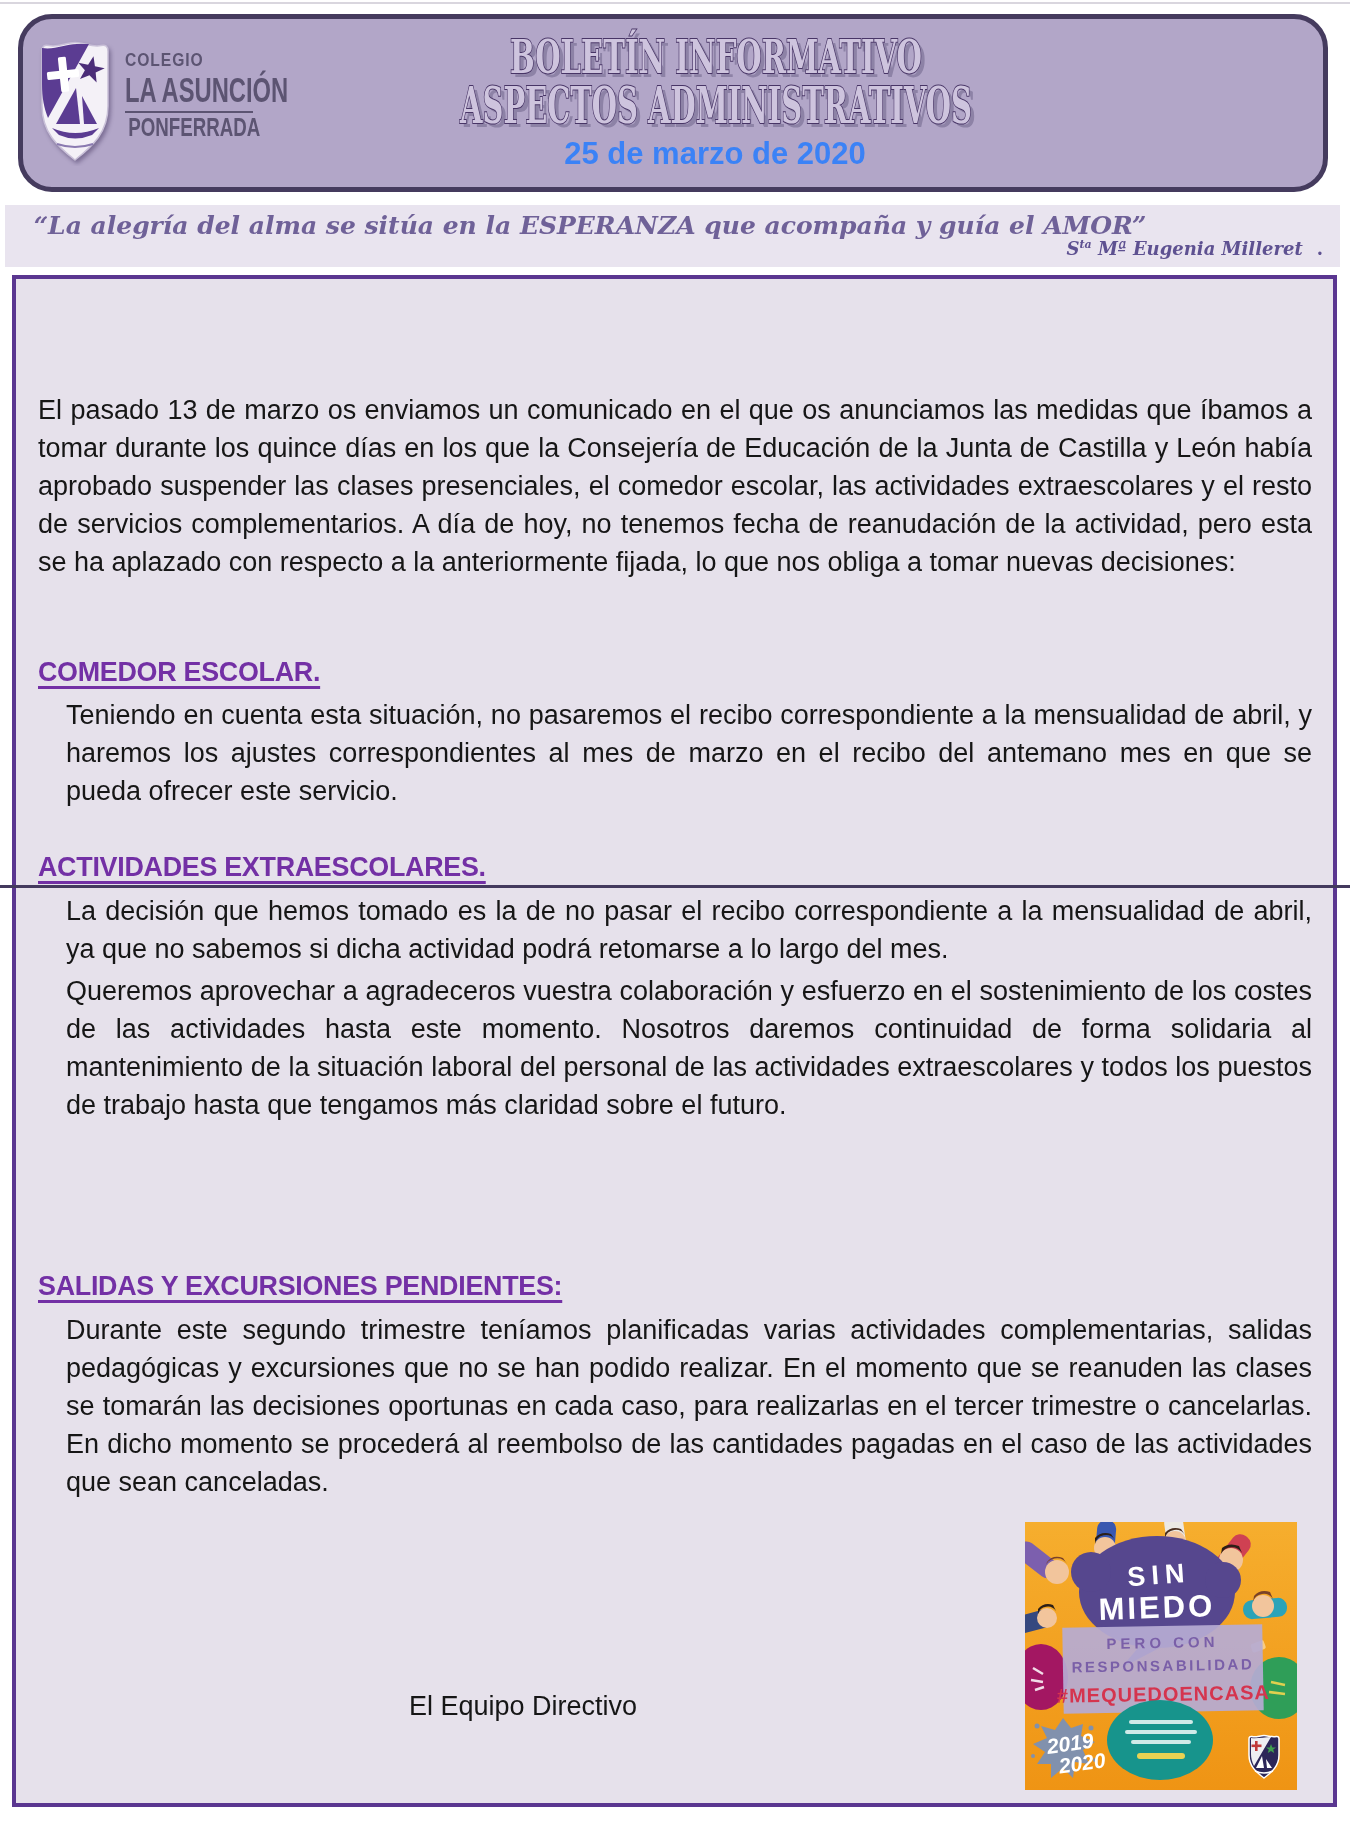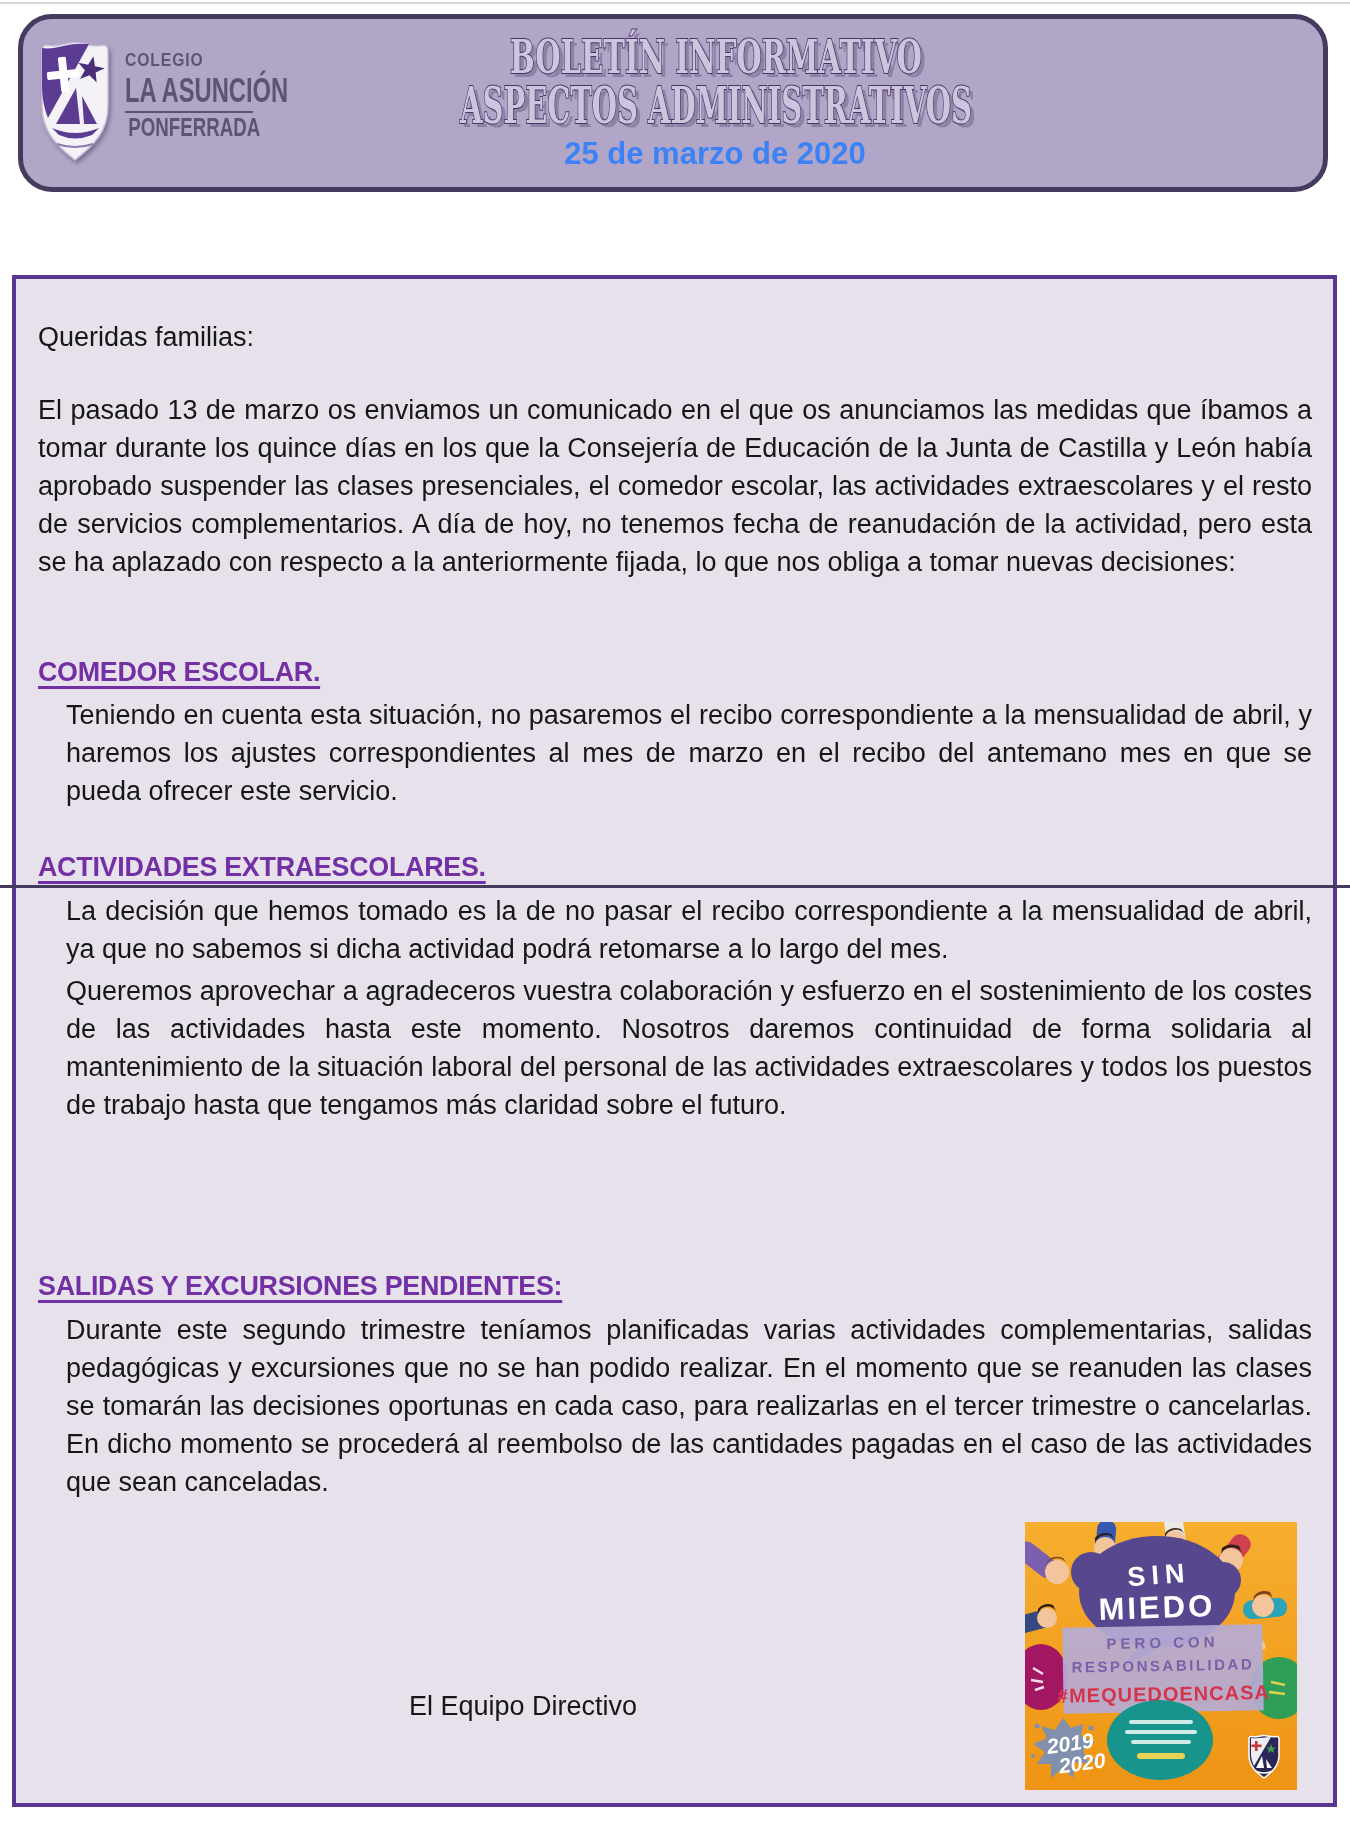--- a/index.html
+++ b/index.html
@@ -99,25 +99,28 @@
   </div>
 
   <svg class="abs title-svg" width="770" height="115" viewBox="0 0 770 115">
     <text class="title-line t-shadow" x="184" y="52" font-size="46" textLength="412" lengthAdjust="spacingAndGlyphs">BOLETÍN INFORMATIVO</text>
     <text class="title-line t-main" x="180" y="48" font-size="46" textLength="412" lengthAdjust="spacingAndGlyphs">BOLETÍN INFORMATIVO</text>
     <text class="title-line t-shadow" x="134" y="102" font-size="50" textLength="512" lengthAdjust="spacingAndGlyphs">ASPECTOS ADMINISTRATIVOS</text>
     <text class="title-line t-main" x="130" y="98" font-size="50" textLength="512" lengthAdjust="spacingAndGlyphs">ASPECTOS ADMINISTRATIVOS</text>
   </svg>
   <div class="abs date-line">25 de marzo de 2020</div>
 
+  <div class="abs quote-strip">
+    <div class="abs quote-text">“La alegría del alma se sitúa en la ESPERANZA que acompaña y guía el AMOR”</div>
+    <div class="abs quote-attr"><span>S</span><sup>ta</sup><span> Mª Eugenia Milleret</span><span class="attr-dot">.</span></div>
+  </div>
 
   <div class="abs main-box"></div>
   <div class="abs divider"></div>
 
-  <div class="abs bodytext salutation">Queridas familias:</div>
   <div class="abs bodytext p-intro">El pasado 13 de marzo os enviamos un comunicado en el que os anunciamos las medidas que íbamos a tomar durante los quince días en los que la Consejería de Educación de la Junta de Castilla y León había aprobado suspender las clases presenciales, el comedor escolar, las actividades extraescolares y el resto de servicios complementarios. A día de hoy, no tenemos fecha de reanudación de la actividad, pero esta se ha aplazado con respecto a la anteriormente fijada, lo que nos obliga a tomar nuevas decisiones:</div>
 
   <div class="abs heading h-comedor">COMEDOR ESCOLAR.</div>
   <div class="abs bodytext p-comedor">Teniendo en cuenta esta situación, no pasaremos el recibo correspondiente a la mensualidad de abril, y haremos los ajustes correspondientes al mes de marzo en el recibo del antemano mes en que se pueda ofrecer este servicio.</div>
 
   <div class="abs heading h-activ">ACTIVIDADES EXTRAESCOLARES.</div>
   <div class="abs bodytext p-activ1">La decisión que hemos tomado es la de no pasar el recibo correspondiente a la mensualidad de abril, ya que no sabemos si dicha actividad podrá retomarse a lo largo del mes.</div>
   <div class="abs bodytext p-activ2">Queremos aprovechar a agradeceros vuestra colaboración y esfuerzo en el sostenimiento de los costes de las actividades hasta este momento. Nosotros daremos continuidad de forma solidaria al mantenimiento de la situación laboral del personal de las actividades extraescolares y todos los puestos de trabajo hasta que tengamos más claridad sobre el futuro.</div>
 
   <div class="abs heading h-salidas">SALIDAS Y EXCURSIONES PENDIENTES:</div>

